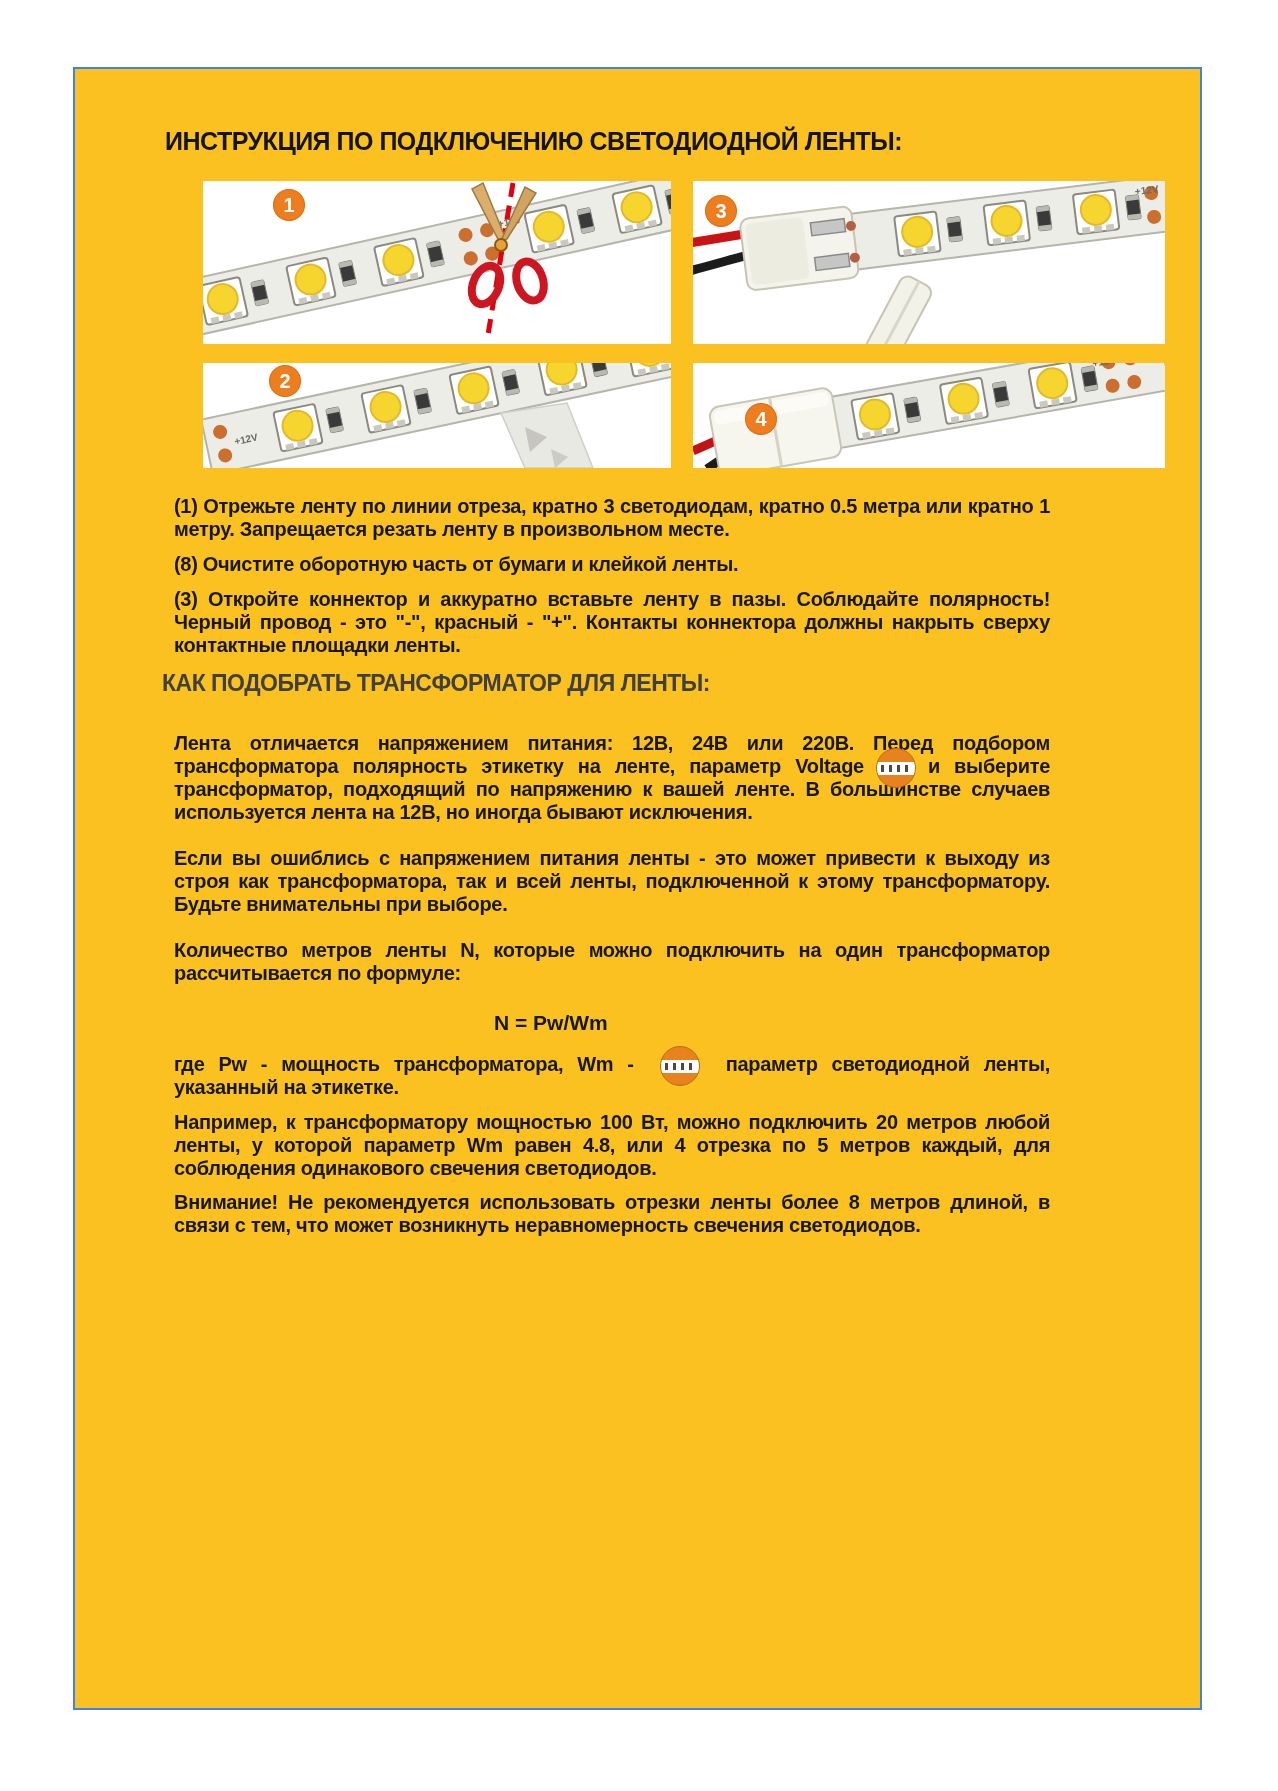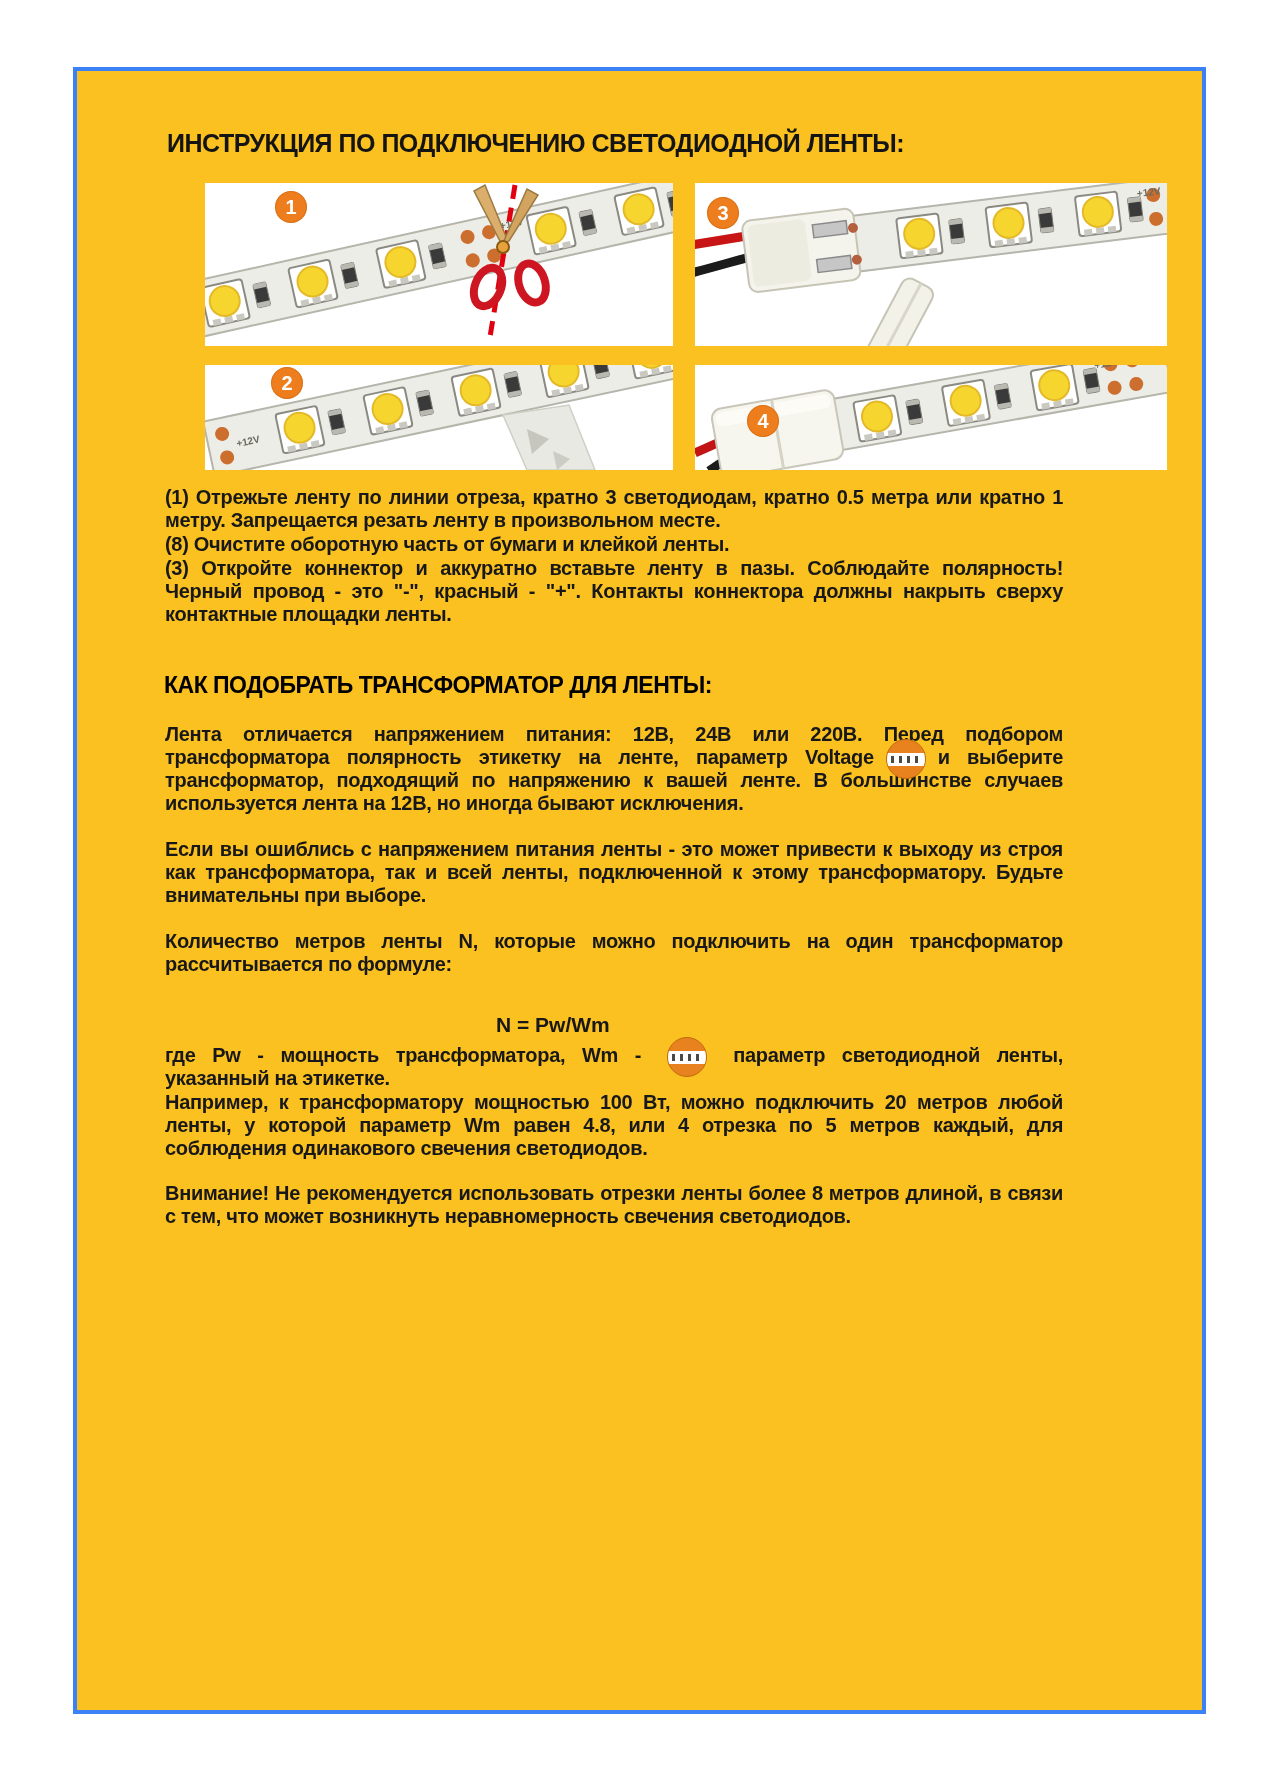--- a/index.html
+++ b/index.html
@@ -3,21 +3,21 @@
 <meta charset="utf-8">
 <style>
   html,body{margin:0;padding:0;}
   body{
     width:1278px;height:1791px;position:relative;background:#FFFFFF;
     font-family:"Liberation Sans","DejaVu Sans",sans-serif;
     -webkit-font-smoothing:antialiased;
   }
   .sheet{
     position:absolute;left:73px;top:67px;width:1125px;height:1639px;
-    background:#FBC120;border:4px solid #3b82f6;
+    background:#FBC120;border:2px solid #3b82f6;
   }
   .title{
     position:absolute;left:90px;top:58px;margin:0;
     font-size:25px;font-weight:bold;color:#141414;letter-spacing:-0.5px;
     white-space:nowrap;
   }
   .panel{position:absolute;background:#ffffff;overflow:hidden;}
   .panel svg{display:block;width:100%;height:100%;}
   #panel1{left:88px;top:96px;width:468px;height:163px;}
   #panel3{left:578px;top:96px;width:472px;height:163px;}
@@ -27,25 +27,25 @@
     position:absolute;width:32px;height:32px;border-radius:50%;
     background:#EE7D1D;color:#fff;font-weight:bold;font-size:20px;
     display:flex;align-items:center;justify-content:center;
     box-shadow:0 0 0 1px rgba(180,90,10,.35) inset;
   }
   .textblock{
     position:absolute;left:87px;width:900px;margin:0;
     font-size:20px;line-height:23px;font-weight:bold;color:#181818;
     text-align:justify;letter-spacing:-0.3px;
   }
-  .textblock p{margin:1px;}
+  .textblock p{margin:12px;}
   #steps{top:414px;}
   .h2{
     position:absolute;left:87px;top:601px;margin:0;
-    font-size:23px;font-weight:bold;color:#000000;letter-spacing:-0.5px;
+    font-size:23px;font-weight:bold;color:#404040;letter-spacing:-0.5px;
     white-space:nowrap;
   }
   #para-voltage{top:651px;}
   #para-mistake{top:766px;}
   #para-formula-intro{top:858px;}
   .formula{
     position:absolute;left:403px;top:926px;margin:16px;
     font-size:21px;font-weight:bold;color:#181818;
   }
   #para-wm{top:972px;}

